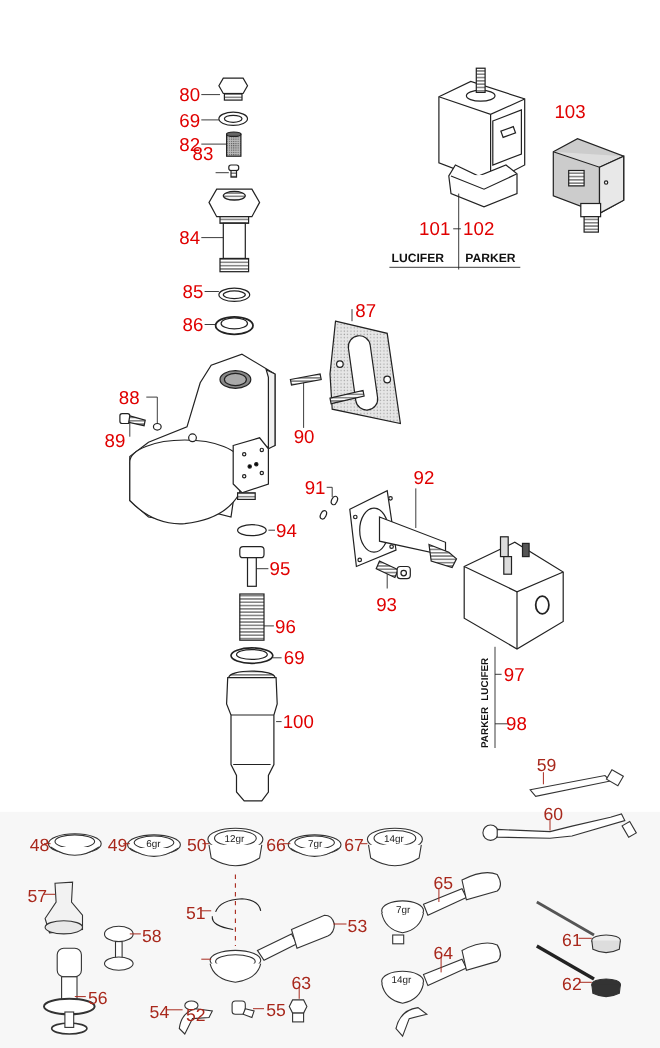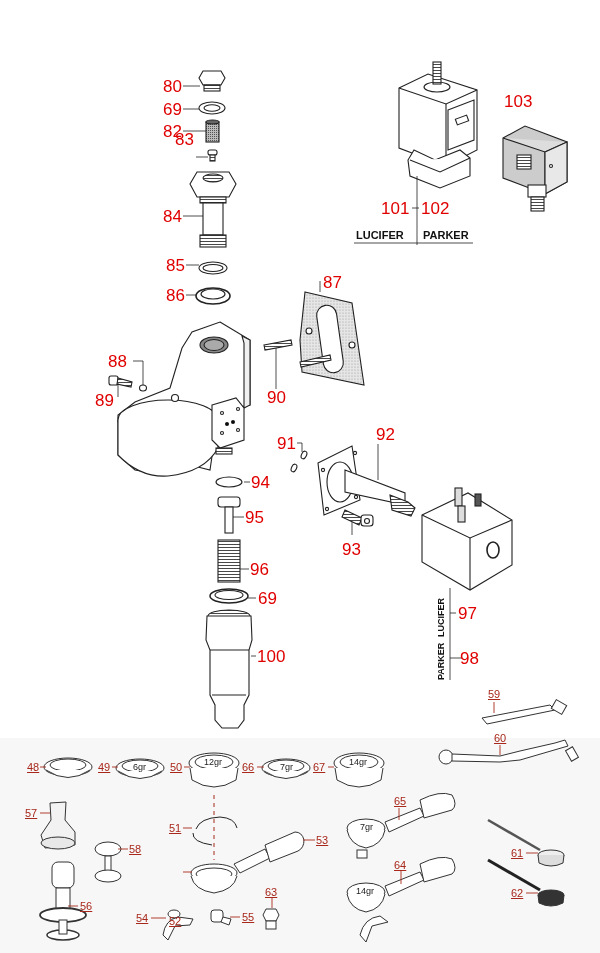--- a/index.html
+++ b/index.html
@@ -1,22 +1,22 @@
 <!DOCTYPE html>
 <html><head>
 <meta charset="utf-8">
 <style>
   html, body { margin: 0; padding: 0; background: #ffffff; }
   body { width: 600px; height: 953px; position: relative; overflow: hidden;
          font-family: "Liberation Sans", sans-serif; }
   #diagram { position: absolute; left: 0; top: 0; width: 600px; height: 953px; }
   .callout-lg { position: absolute; color: #e00000; font-size: 17px; font-weight: normal;
                 font-family: "Liberation Sans", sans-serif; line-height: 1; white-space: nowrap; }
-  .callout-sm { position: absolute; color: #a8281c; font-size: 11px;
-                font-family: "Liberation Sans", sans-serif; line-height: 1; white-space: nowrap; text-decoration: underline; }
+  .callout-sm { position: absolute; color: #a8281c; font-size: 16px;
+                font-family: "Liberation Sans", sans-serif; line-height: 1; white-space: nowrap; }
   .brand { position: absolute; color: #111; font-size: 11px; font-weight: bold;
            font-family: "Liberation Sans", sans-serif; line-height: 1; white-space: nowrap; }
   .brand-v { position: absolute; color: #111; font-size: 9px; font-weight: bold;
              font-family: "Liberation Sans", sans-serif; transform: rotate(-90deg);
              transform-origin: left top; white-space: nowrap; line-height: 1; }
   .basket-text { position: absolute; color: #222; font-size: 9px;
                  font-family: "Liberation Sans", sans-serif; line-height: 1; white-space: nowrap; }
 </style>
 </head>
 <body>

